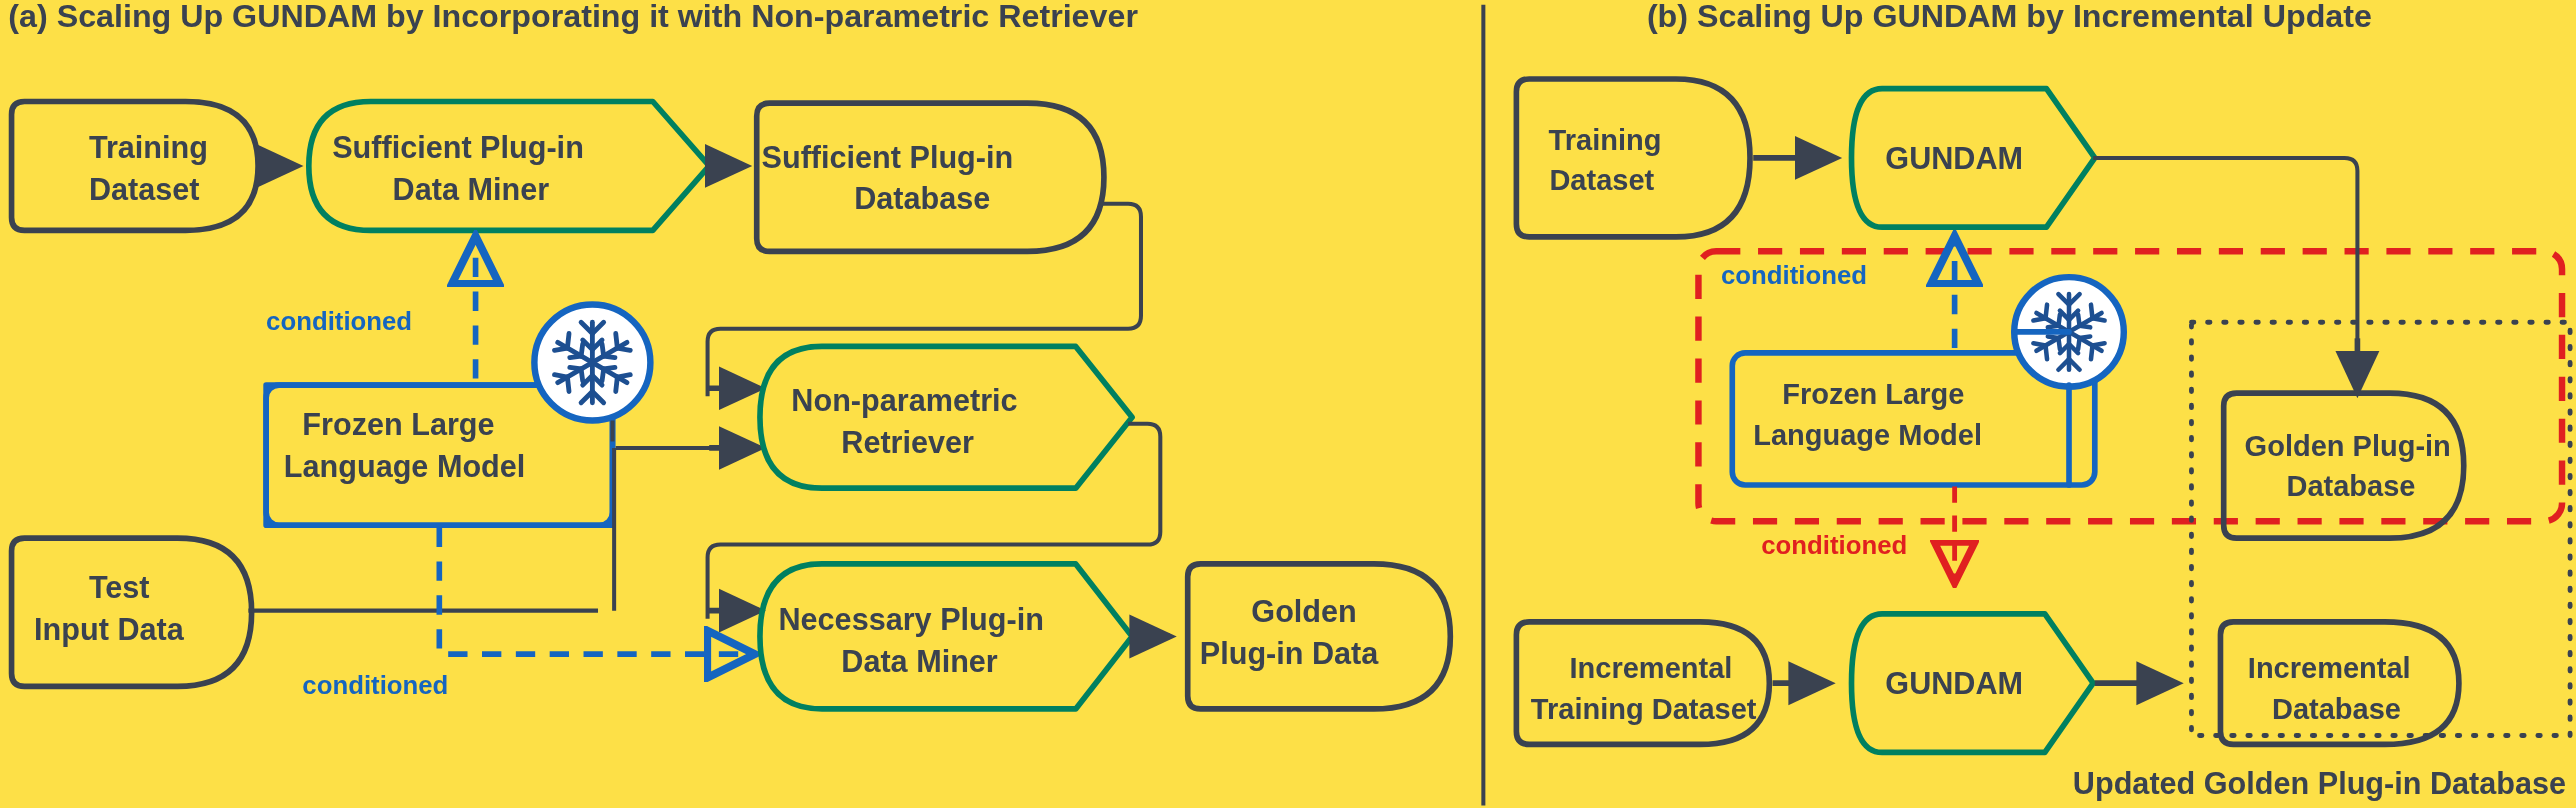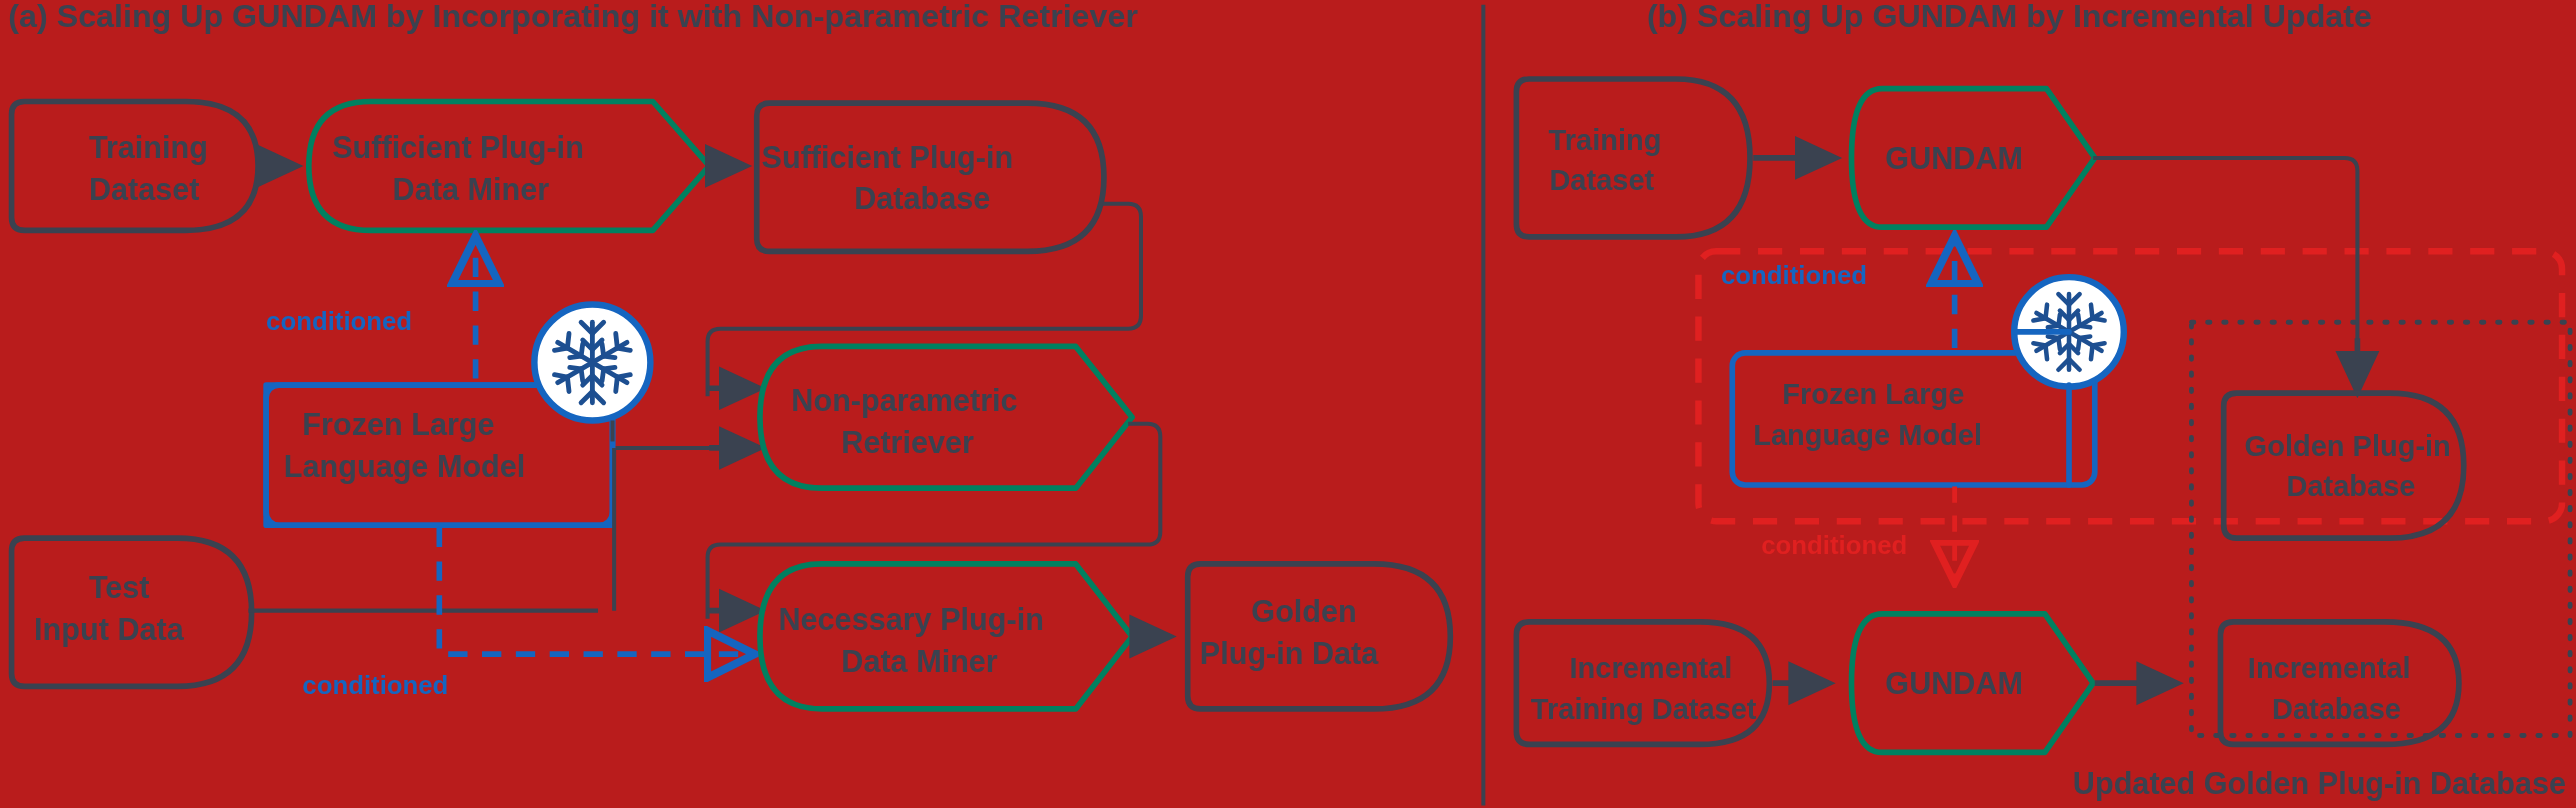--- a/index.html
+++ b/index.html
@@ -1,18 +1,18 @@
 <!DOCTYPE html>
 <html style="font-size:13px"><head>
 <meta charset="utf-8">
 <style>
   html,body{margin:0;padding:0;background:#ffffff;}
   body{width:2576px;height:808px;overflow:hidden;
        font-family:"Liberation Sans","DejaVu Sans",sans-serif;}
-  #root{position:relative;width:2576px;height:808px;background:#b91c1c;}
+  #root{position:relative;width:2576px;height:808px;background:#fde047;}
   svg#scene{position:absolute;left:0;top:0;width:2576px;height:808px;}
   .ttl{font-weight:bold;font-size:40px;fill:#3a4250;}
   .nlbl{font-weight:bold;font-size:38px;fill:#3a4250;}
   .nlbl-sm{font-weight:bold;font-size:36px;fill:#3a4250;}
   .cond-b{font-weight:bold;font-size:32px;fill:#1565c0;}
   .cond-r{font-weight:bold;font-size:32px;fill:#e02020;}
   .caption{font-weight:bold;font-size:38px;fill:#3a4250;}
   .sh-dark{fill:none;stroke:#3a4250;stroke-width:7;stroke-linejoin:round;stroke-linecap:round;}
   .sh-teal{fill:none;stroke:#008060;stroke-width:7;stroke-linejoin:round;stroke-linecap:round;}
   .sh-blue{fill:none;stroke:#1565c0;stroke-width:7;stroke-linejoin:round;stroke-linecap:round;}

